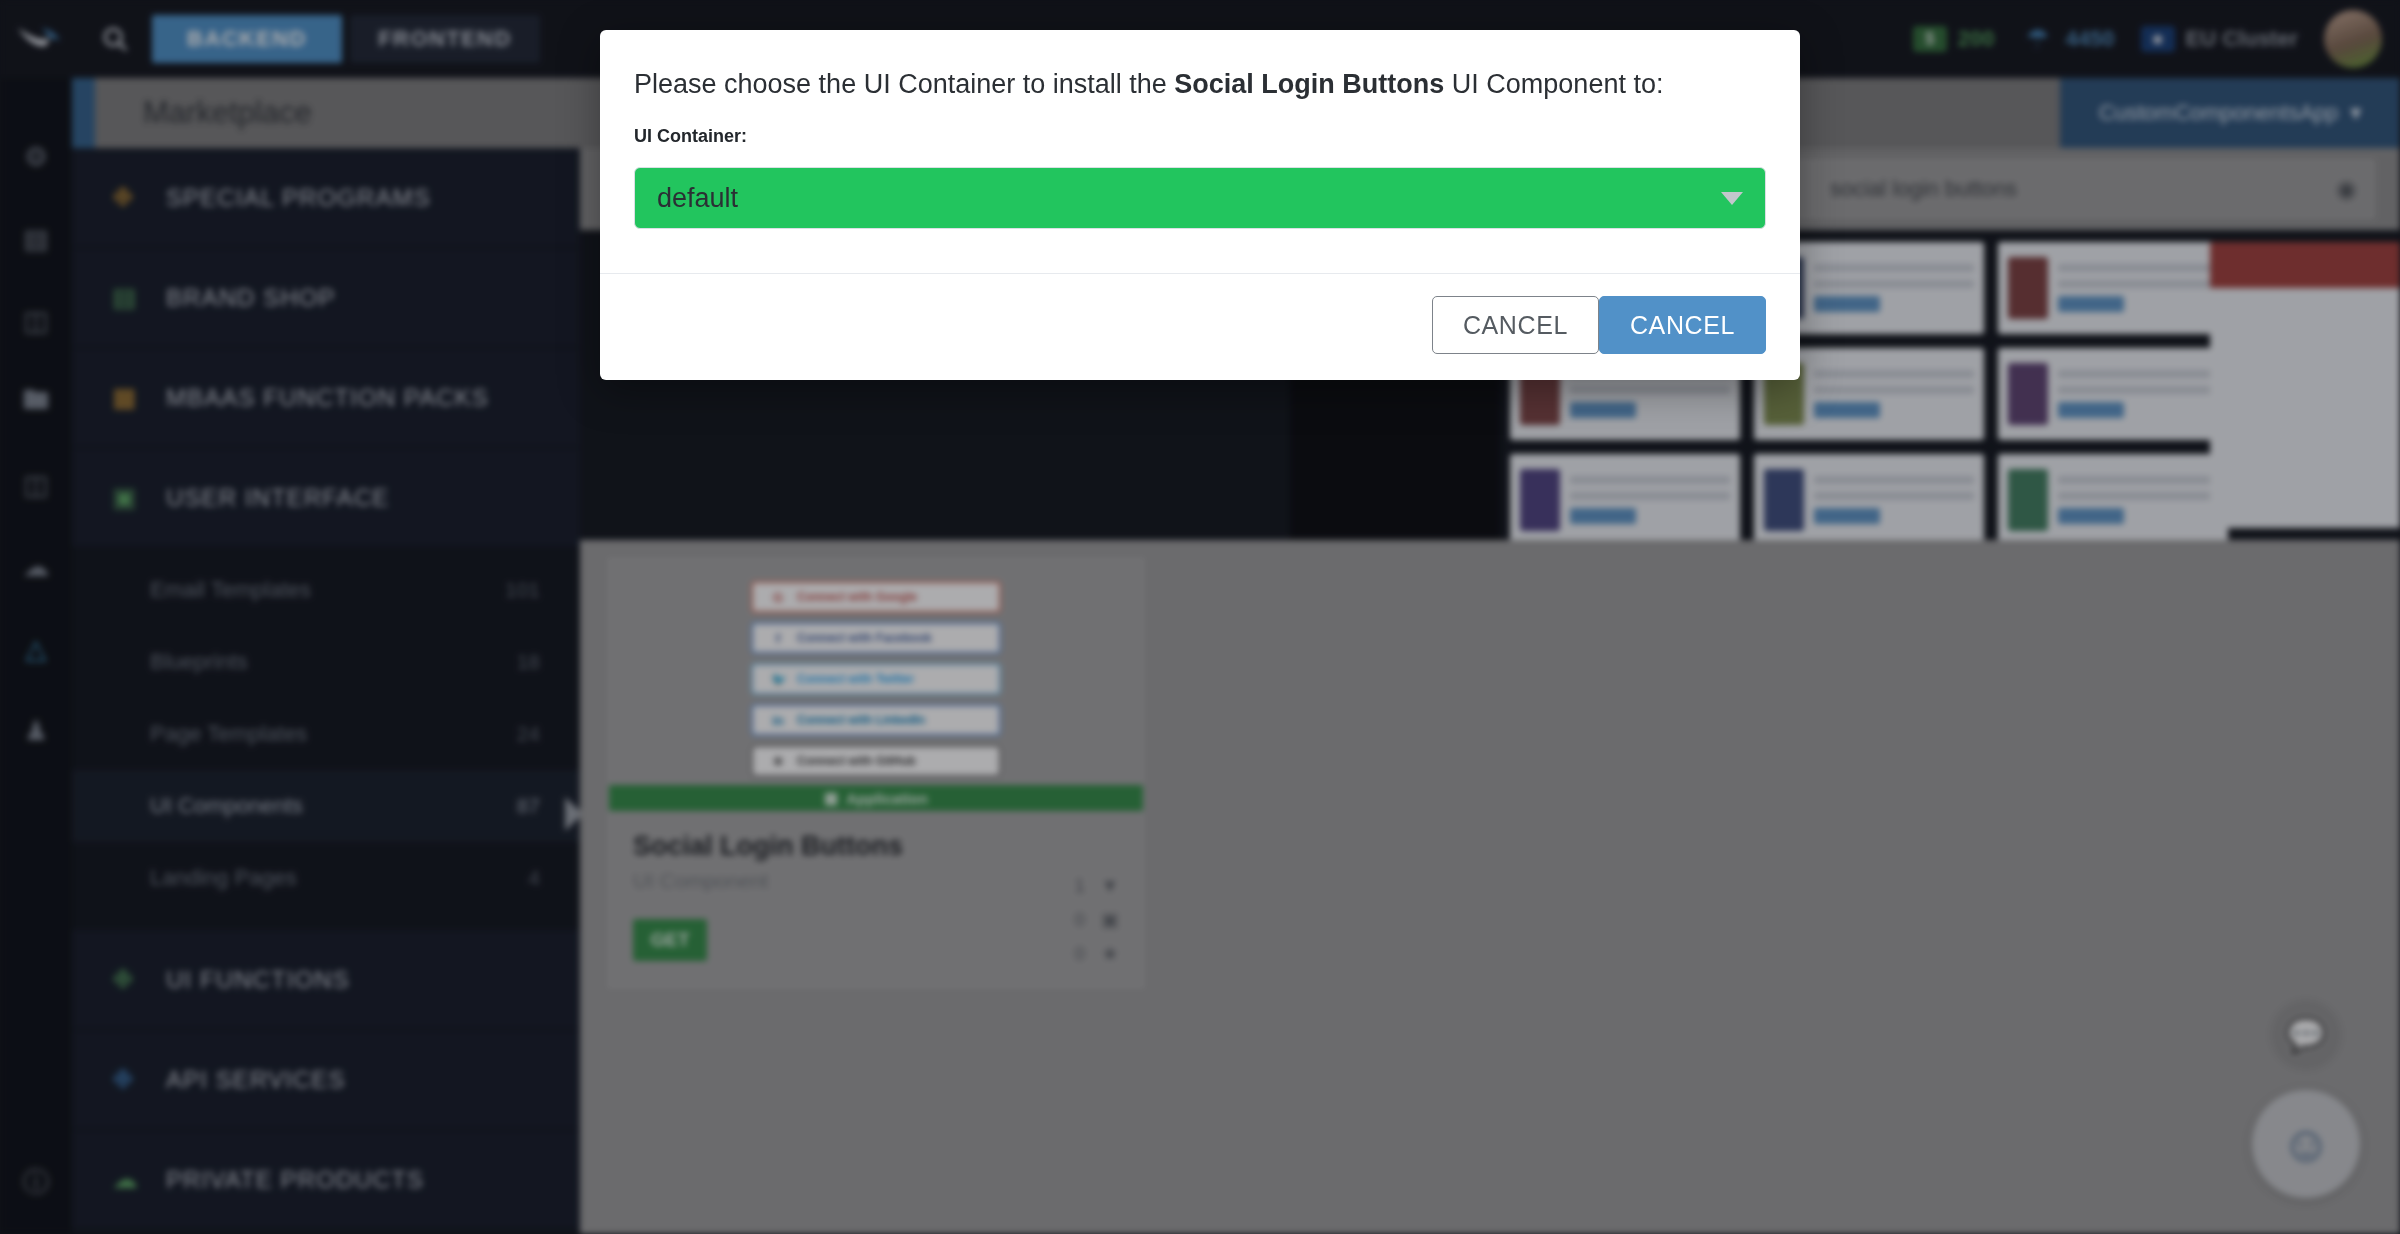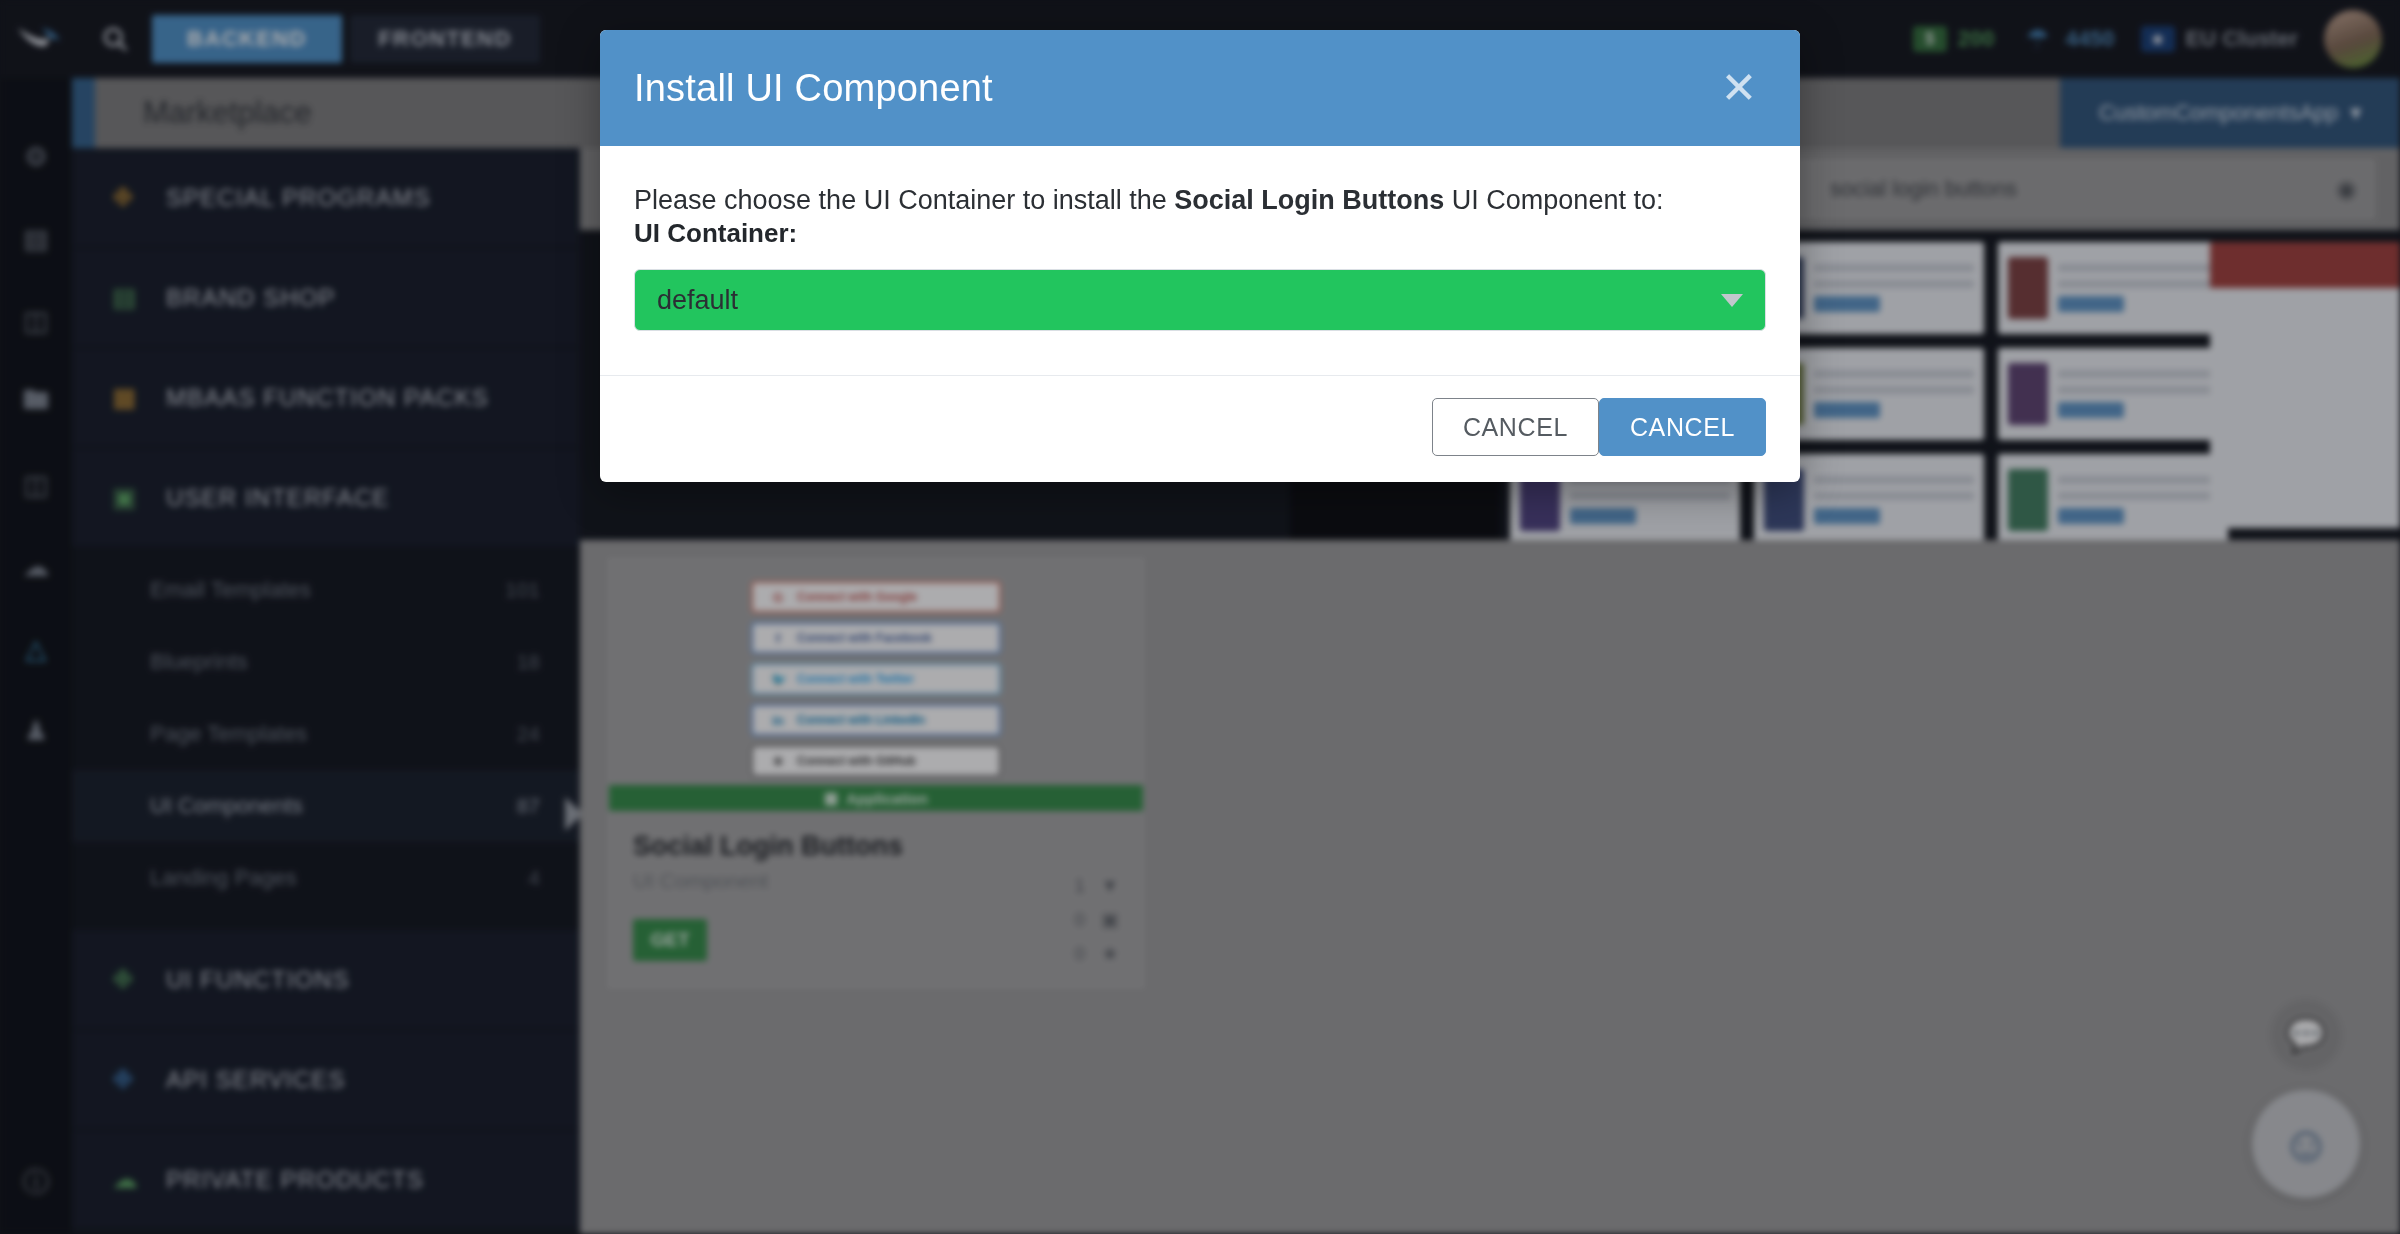--- a/index.html
+++ b/index.html
@@ -279,21 +279,22 @@
   }
   .m-close {
     margin-left: auto; color: #cfe1f1; font-size: 44px;
     line-height: 1; cursor: pointer; font-weight: 300;
     width: 46px; text-align: center;
   }
   .m-body { padding: 36px 34px 44px; }
   .m-desc { font-size: 27px; color: #2b2f34; line-height: 1.35; }
   .m-desc b { font-weight: 700; }
   .m-label {
-    font-size: 26px; color: #23272c; font-weight: 700;
+    font-size: 18px; color: #23272c; font-weight: 700;
+    margin-top: 24px;
   }
   .m-select {
     margin-top: 20px; height: 62px; width: 100%;
     border: 1px solid #dadfe4; border-radius: 6px;
     display: flex; align-items: center; padding: 0 22px;
     font-size: 27px; color: #2b2f34; background: #22c55e;
   }
   .m-caret {
     margin-left: auto; width: 0; height: 0;
     border-left: 11px solid transparent;
@@ -584,24 +585,20 @@
       <div class="fab fab-support">
         <span>☺</span>
       </div>
 
     </div>
   </div>
 
   <div id="scrim"></div>
 
   <div id="modal">
-    <div class="m-head">
-      <div class="m-title">Install UI Component</div>
-      <div class="m-close">✕</div>
-    </div>
     <div class="m-body">
       <div class="m-desc">
         <span>Please choose the UI Container to install the </span><b>Social Login Buttons</b><span> UI Component to:</span>
       </div>
       <div class="m-label">UI Container:</div>
       <div class="m-select">
         <span>default</span>
         <span class="m-caret"></span>
       </div>
     </div>

